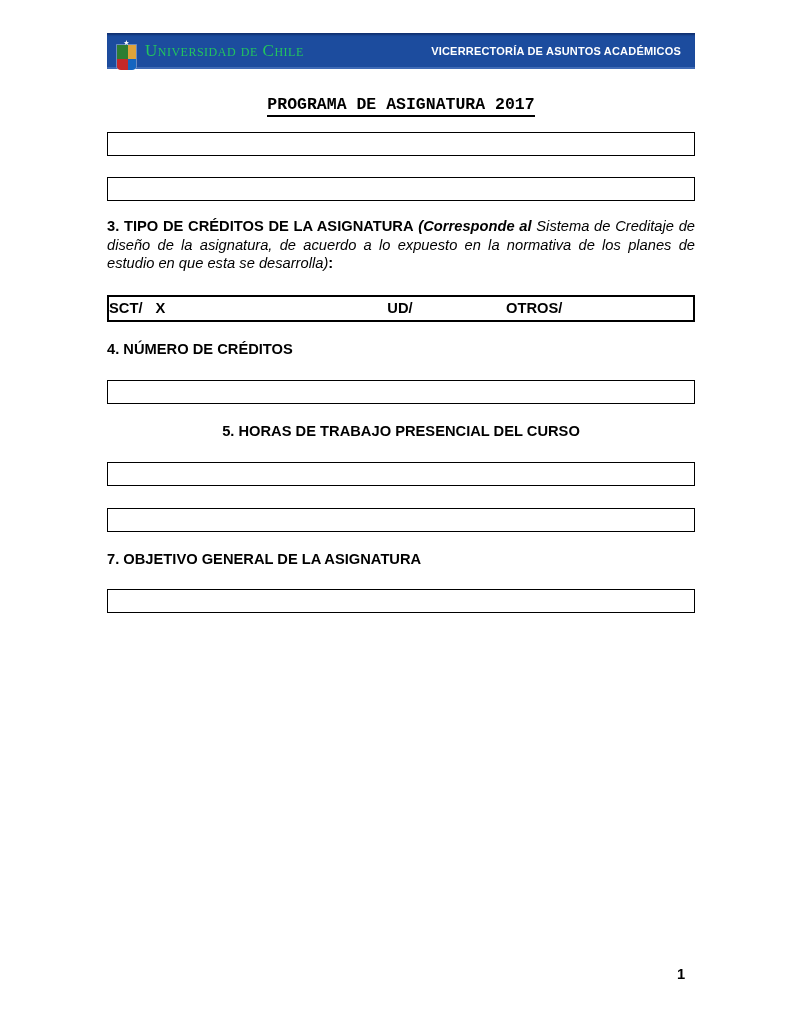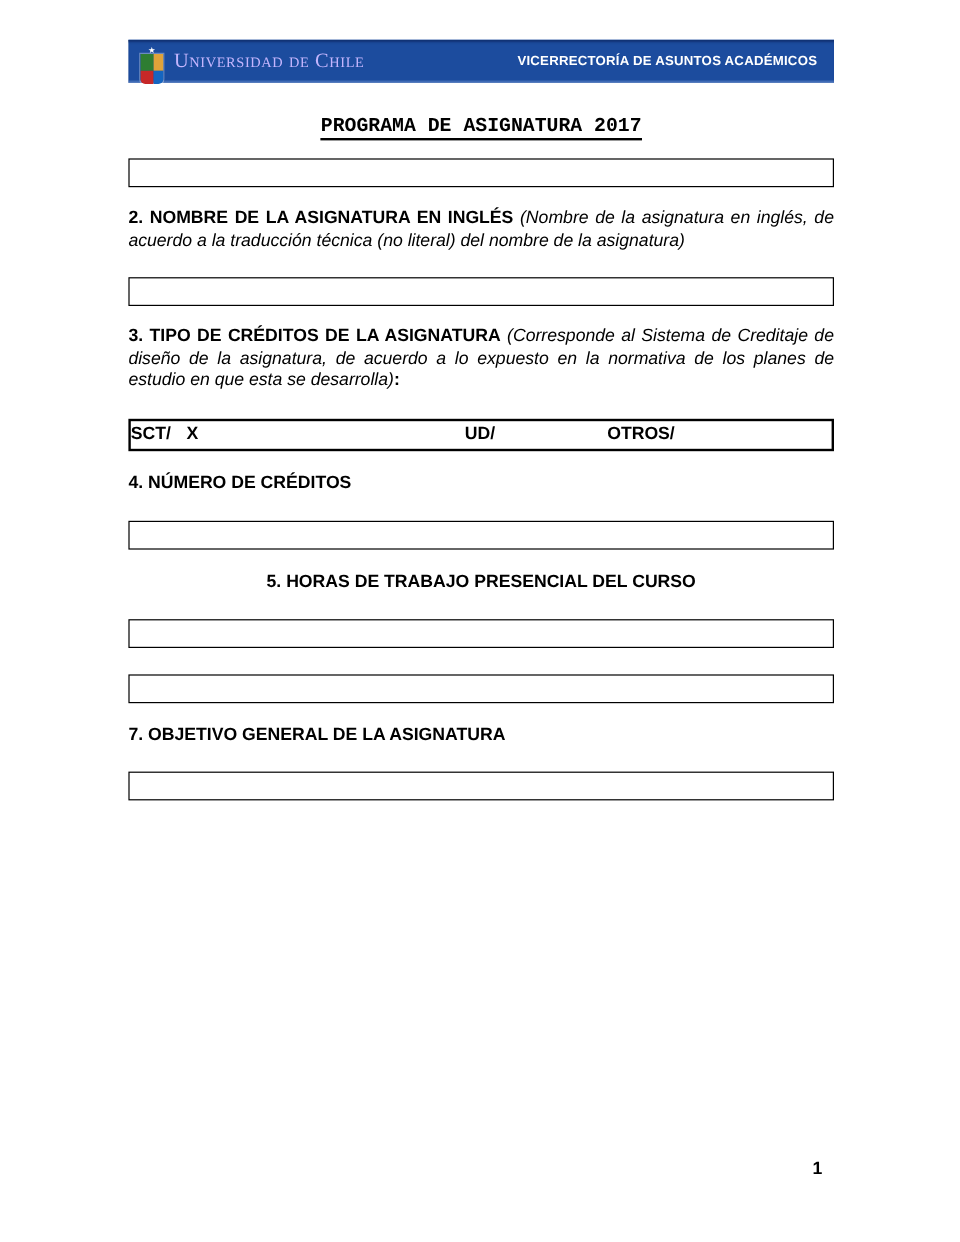--- a/index.html
+++ b/index.html
@@ -20,35 +20,35 @@
   .crest .star::before { content:"★"; color:#ffffff; font-size:7px; }
   .crest .shield {
     width:21px; height:27px; display:grid;
     grid-template-columns:10.5px 10.5px; grid-template-rows:13.5px 13.5px;
     border-radius:0 0 5px 5px; overflow:hidden; border:1px solid rgba(255,255,255,.35);
   }
   .q1{background:#2e7d32;} .q2{background:#dfa33a;} .q3{background:#c62828;} .q4{background:#1565c0;}
   .wordmark {
     position:absolute; left:38px; top:0; height:20px; line-height:36px;
     font-family:"Liberation Serif", serif; font-variant:small-caps;
-    color:#c4b5fd; font-size:17px; letter-spacing:.5px;
+    color:#22c55e; font-size:17px; letter-spacing:.5px;
   }
   .division {
     position:absolute; right:14px; top:0; height:44px; line-height:37px;
     color:#ffffff; font-weight:bold; font-size:11px; letter-spacing:.2px;
   }
 
   
   .doc-title { margin-top:26px; text-align:center; font-size:16.5px; font-weight:bold;font-family:Liberation Mono, monospace; }
   .doc-title span { border-bottom:2px solid #000; padding-bottom:1px; }
 
   .sec-heading { font-weight:bold; font-size:14.7px; line-height:18.5px; }
   .sec-para  { font-size:14.7px; line-height:18.6px; text-align:justify; }
   .sec-para .hb  { font-weight:bold; }
-  .sec-para .hbi { font-weight:normal; font-style:italic; }
+  .sec-para .hbi { font-weight:bold; font-style:italic; }
   .sec-para .hi  { font-style:italic; }
 
   .field-box {
     border:1px solid #000; height:24px; line-height:21px; padding:1px 5px;
     font-size:14.7px; white-space:pre-wrap; overflow:hidden;
   }
   .m-h1   { margin-top:25px; }
   .m-box1 { margin-top:18px; }
   .m-p2   { margin-top:17px; }
   .m-box2 { margin-top:21px; }
@@ -95,24 +95,20 @@
     </div>
 
     <div class="doc-title">
       <span>PROGRAMA DE ASIGNATURA 2017</span>
     </div>
 
     <div class="field-box m-box1">
       
     </div>
 
-    <div class="sec-para m-p2">
-      <span class="hb">2. NOMBRE DE LA ASIGNATURA EN INGLÉS</span>
-      <span class="hi">(Nombre de la asignatura en inglés, de acuerdo a la traducción técnica (no literal) del nombre de la asignatura)</span>
-    </div>
     <div class="field-box m-box2">
       
     </div>
 
     <div class="sec-para m-p3">
       <span class="hb">3. TIPO DE CRÉDITOS DE LA ASIGNATURA</span>
       <span class="hbi">(Corresponde al</span>
       <span class="hi">Sistema de Creditaje de diseño de la asignatura, de acuerdo a lo expuesto en la normativa de los planes de estudio en que esta se desarrolla)</span><span class="hb">:</span>
     </div>
     <div class="credits-box m-box3">

